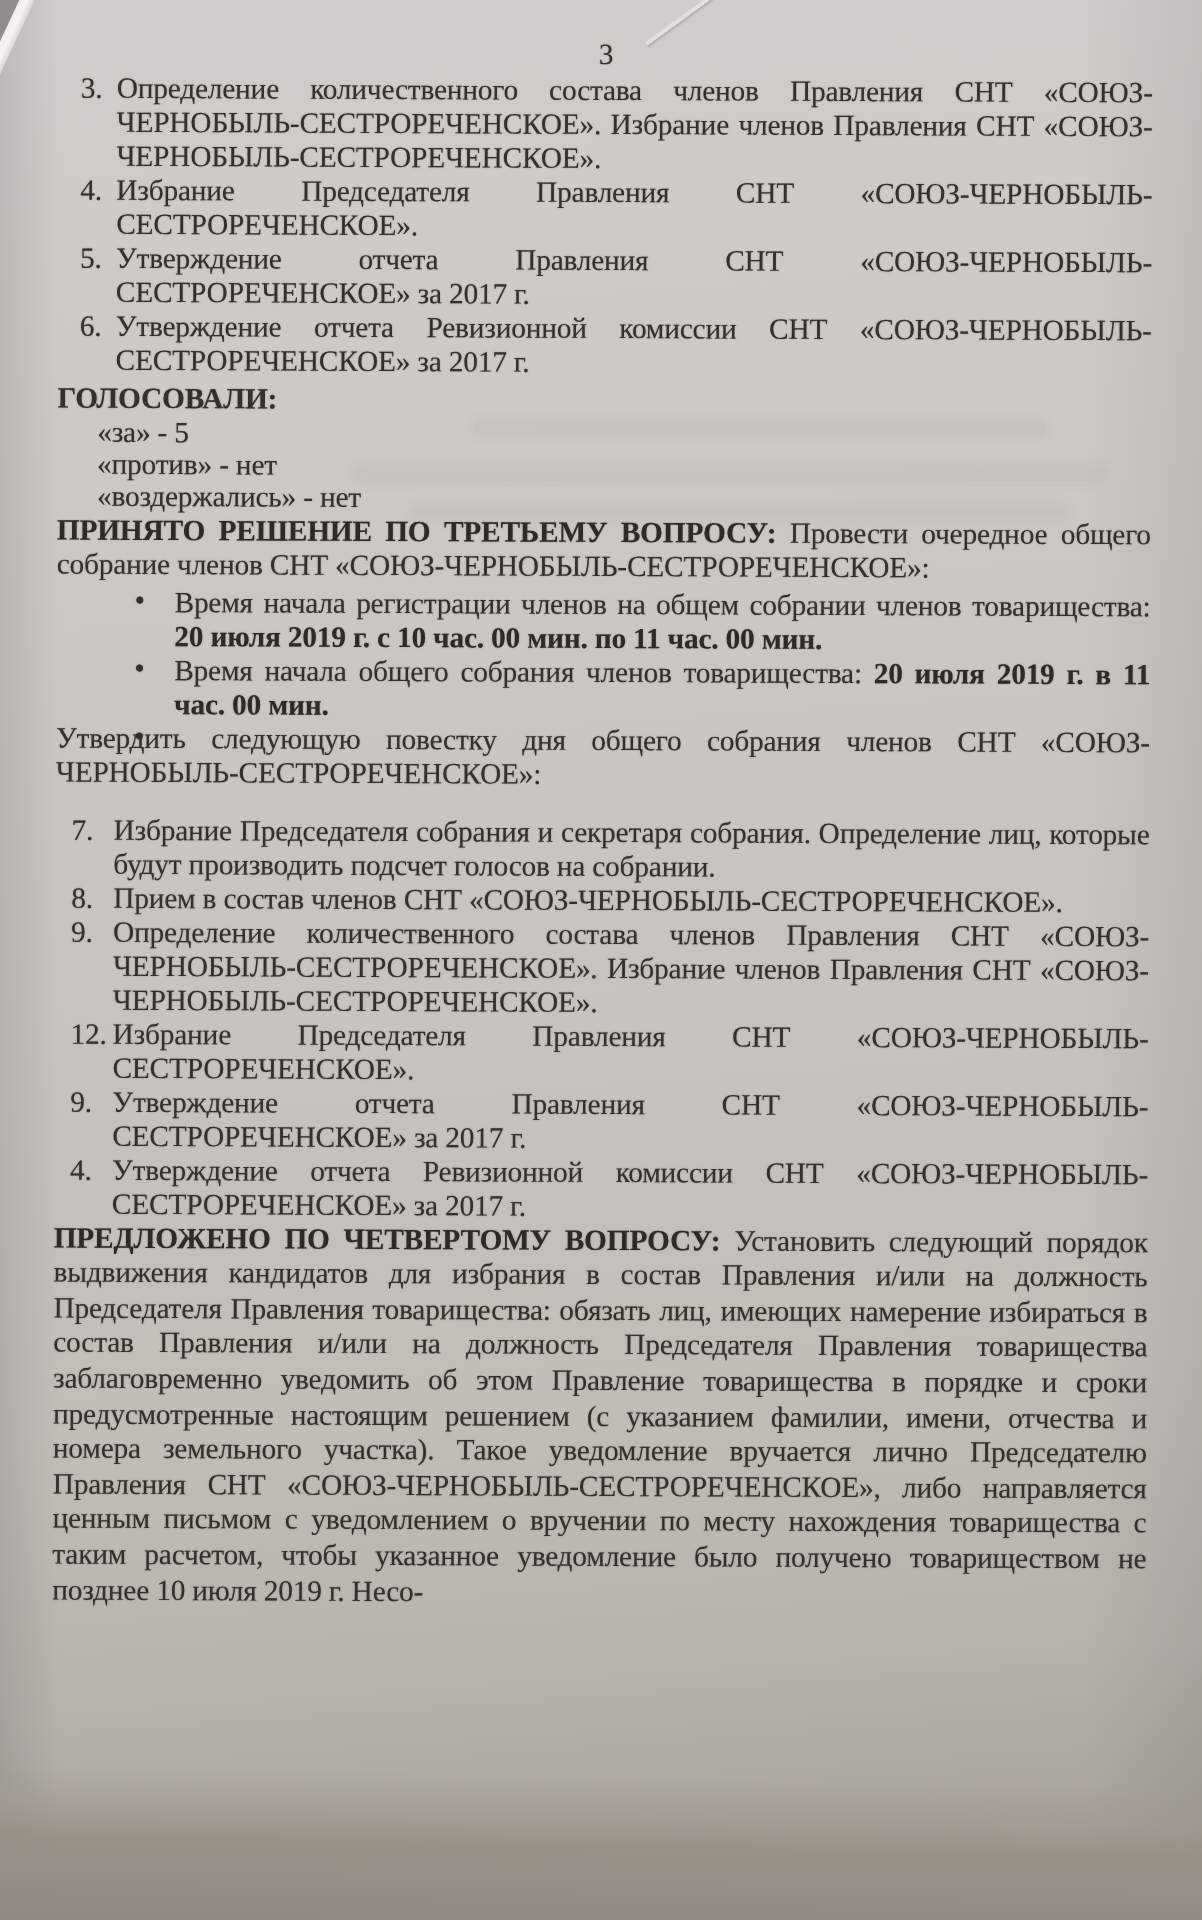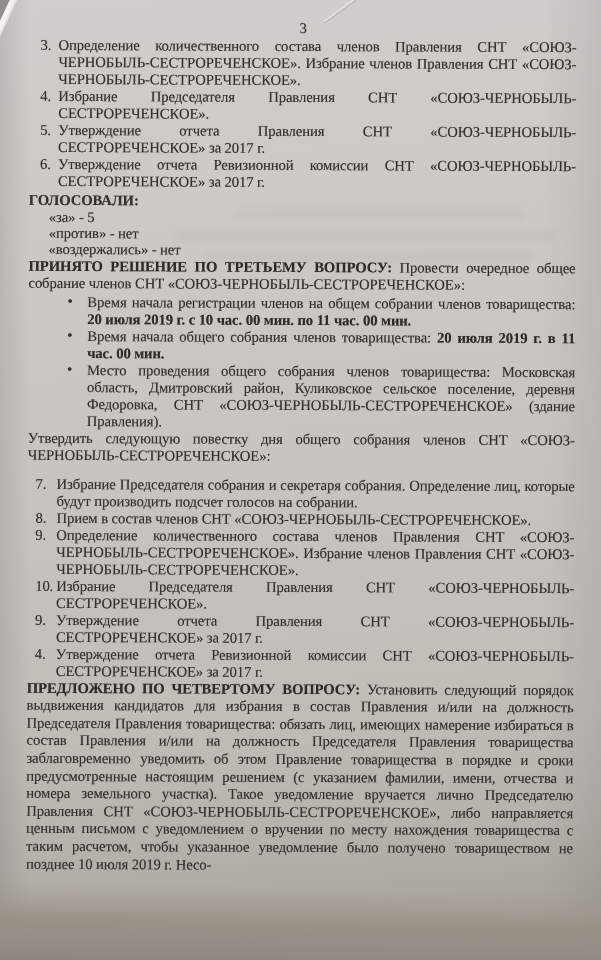--- a/index.html
+++ b/index.html
@@ -92,48 +92,48 @@
       </div>
     </div>
 
     <div class="vote-heading">ГОЛОСОВАЛИ:</div>
     <div class="vote-lines">
       <div>«за» - 5</div>
       <div>«против» - нет</div>
       <div>«воздержались» - нет</div>
     </div>
 
-    <p class="par-prinato"><b class="lbl">ПРИНЯТО РЕШЕНИЕ ПО ТРЕТЬЕМУ ВОПРОСУ:</b> <span>Провести очередное общее собрание членов СНТ «СОЮЗ-ЧЕРНОБЫЛЬ-СЕСТРОРЕЧЕНСКОЕ»:</span></p>
+    <p class="par-prinato"><b class="lbl">ПРИНЯТО РЕШЕНИЕ ПО ТРЕТЬЕМУ ВОПРОСУ:</b> <span>Провести очередное общего собрание членов СНТ «СОЮЗ-ЧЕРНОБЫЛЬ-СЕСТРОРЕЧЕНСКОЕ»:</span></p>
 
     <div class="bullets">
       <div class="bullet">
         <span class="dot">•</span><span>Время начала регистрации членов на общем собрании членов товарищества:</span> <b>20 июля 2019 г. с 10 час. 00 мин. по 11 час. 00 мин.</b>
       </div>
       <div class="bullet">
         <span class="dot">•</span><span>Время начала общего собрания членов товарищества:</span> <b>20 июля 2019 г. в 11 час. 00 мин.</b>
       </div>
       <div class="bullet">
-        <span class="dot">•</span><span>Место проведения общего собрания членов товарищества: Московская область, Дмитровский район, Куликовское сельское поселение, деревня Федоровка, СНТ «СОЮЗ-ЧЕРНОБЫЛЬ-СЕСТРОРЕЧЕНСКОЕ» (здание Правления).</span><b></b>
+        <span class="dot">•</span><b></b>
       </div>
     </div>
 
     <p class="par-utverdit">Утвердить следующую повестку дня общего собрания членов СНТ «СОЮЗ-ЧЕРНОБЫЛЬ-СЕСТРОРЕЧЕНСКОЕ»:</p>
 
     <div class="list-b">
       <div class="li">
         <span class="num">7.</span><span>Избрание Председателя собрания и секретаря собрания. Определение лиц, которые будут производить подсчет голосов на собрании.</span>
       </div>
       <div class="li">
         <span class="num">8.</span><span>Прием в состав членов СНТ «СОЮЗ-ЧЕРНОБЫЛЬ-СЕСТРОРЕЧЕНСКОЕ».</span>
       </div>
       <div class="li">
         <span class="num">9.</span><span>Определение количественного состава членов Правления СНТ «СОЮЗ-ЧЕРНОБЫЛЬ-СЕСТРОРЕЧЕНСКОЕ». Избрание членов Правления СНТ «СОЮЗ-ЧЕРНОБЫЛЬ-СЕСТРОРЕЧЕНСКОЕ».</span>
       </div>
       <div class="li">
-        <span class="num">10.</span><span>Избрание Председателя Правления СНТ «СОЮЗ-ЧЕРНОБЫЛЬ-СЕСТРОРЕЧЕНСКОЕ».</span>
+        <span class="num">12.</span><span>Избрание Председателя Правления СНТ «СОЮЗ-ЧЕРНОБЫЛЬ-СЕСТРОРЕЧЕНСКОЕ».</span>
       </div>
       <div class="li">
         <span class="num">9.</span><span>Утверждение отчета Правления СНТ «СОЮЗ-ЧЕРНОБЫЛЬ-СЕСТРОРЕЧЕНСКОЕ» за 2017 г.</span>
       </div>
       <div class="li">
         <span class="num">4.</span><span>Утверждение отчета Ревизионной комиссии СНТ «СОЮЗ-ЧЕРНОБЫЛЬ-СЕСТРОРЕЧЕНСКОЕ» за 2017 г.</span>
       </div>
     </div>
 
     <p class="par-predlozheno"><b class="lbl">ПРЕДЛОЖЕНО ПО ЧЕТВЕРТОМУ ВОПРОСУ:</b> <span>Установить следующий порядок выдвижения кандидатов для избрания в состав Правления и/или на должность Председателя Правления товарищества: обязать лиц, имеющих намерение избираться в состав Правления и/или на должность Председателя Правления товарищества заблаговременно уведомить об этом Правление товарищества в порядке и сроки предусмотренные настоящим решением (с указанием фамилии, имени, отчества и номера земельного участка). Такое уведомление вручается лично Председателю Правления СНТ «СОЮЗ-ЧЕРНОБЫЛЬ-СЕСТРОРЕЧЕНСКОЕ», либо направляется ценным письмом с уведомлением о вручении по месту нахождения товарищества с таким расчетом, чтобы указанное уведомление было получено товариществом не позднее 10 июля 2019 г. Несо-</span></p>

